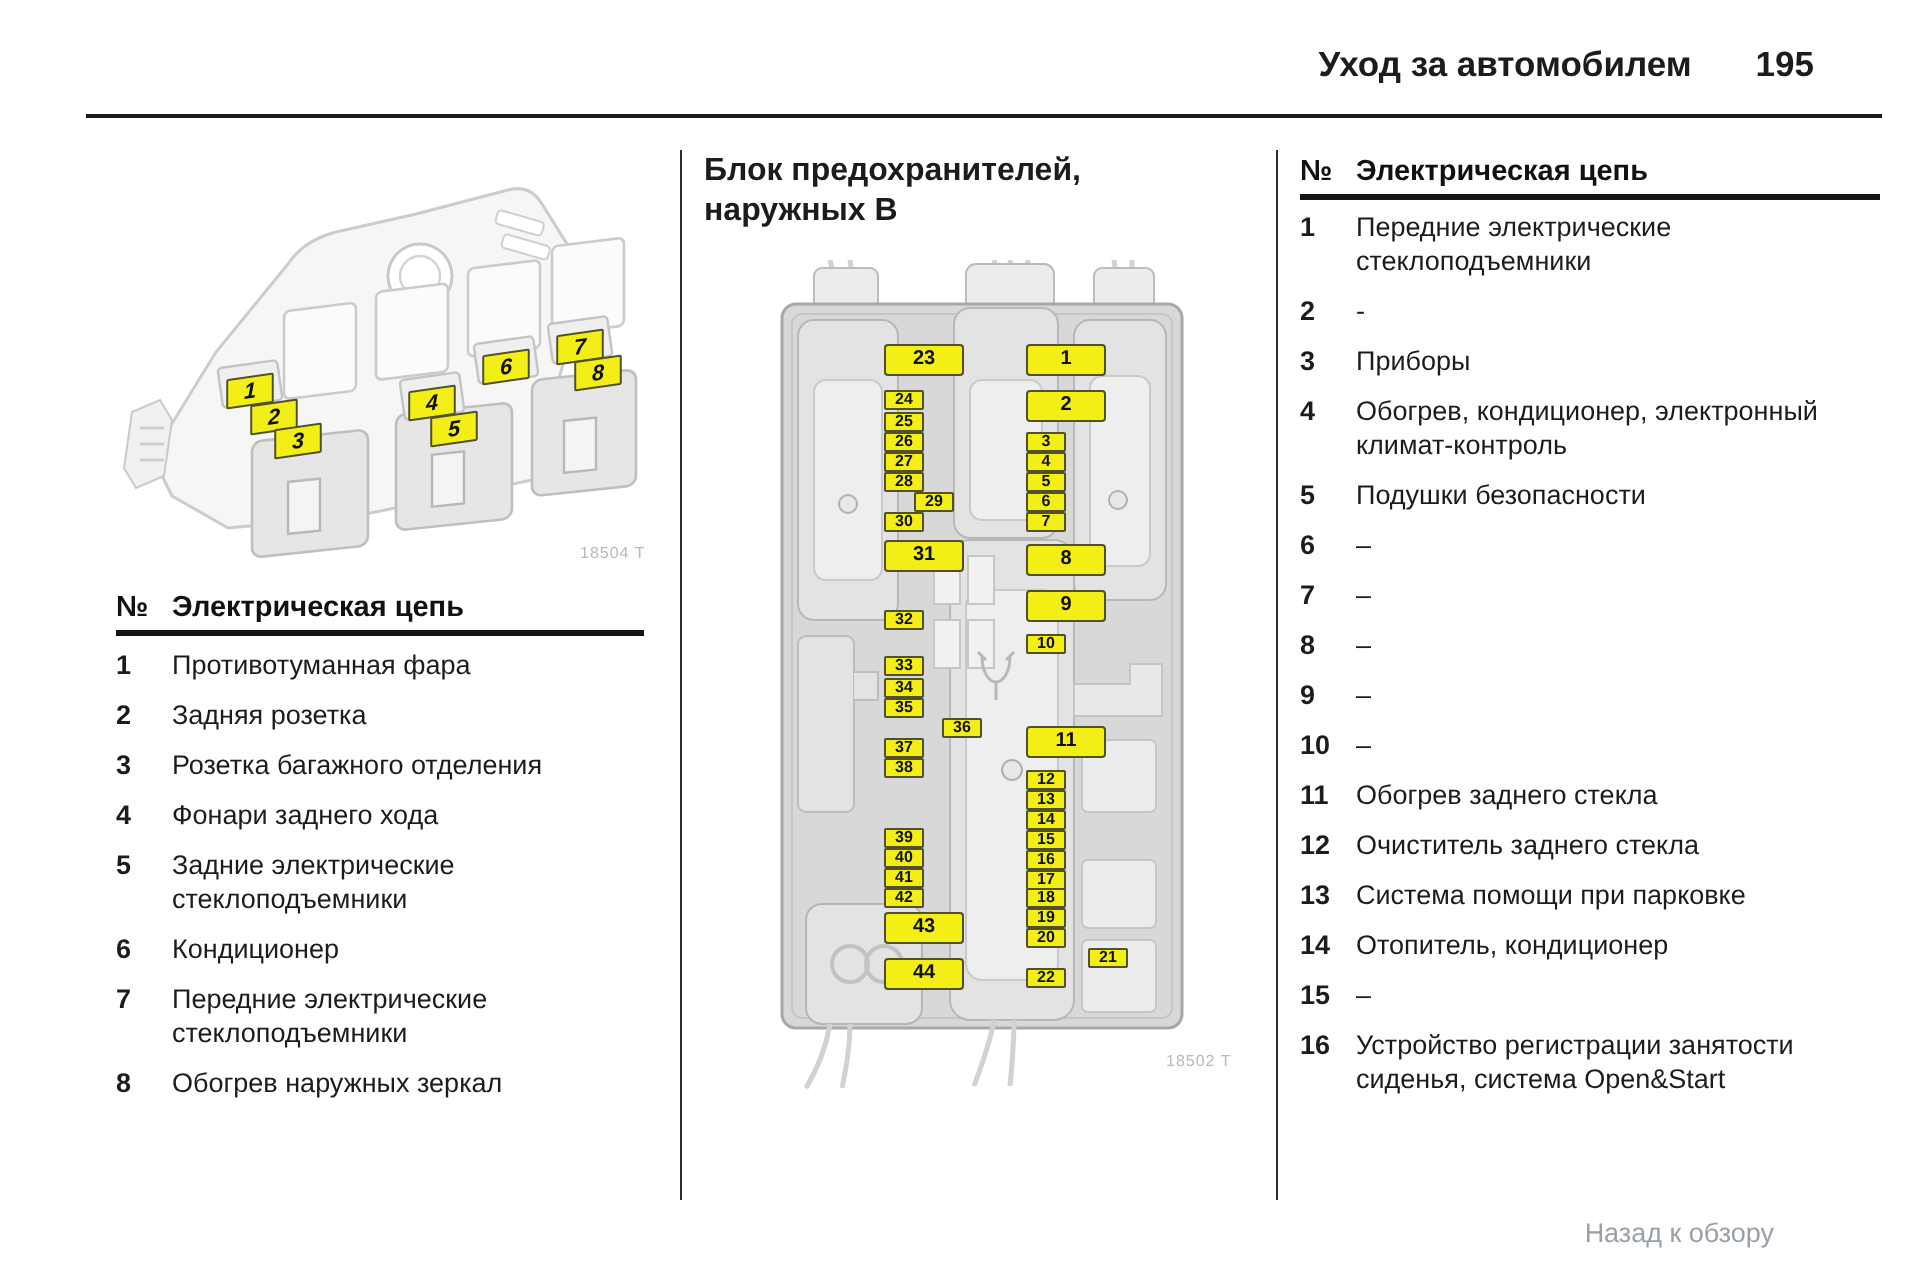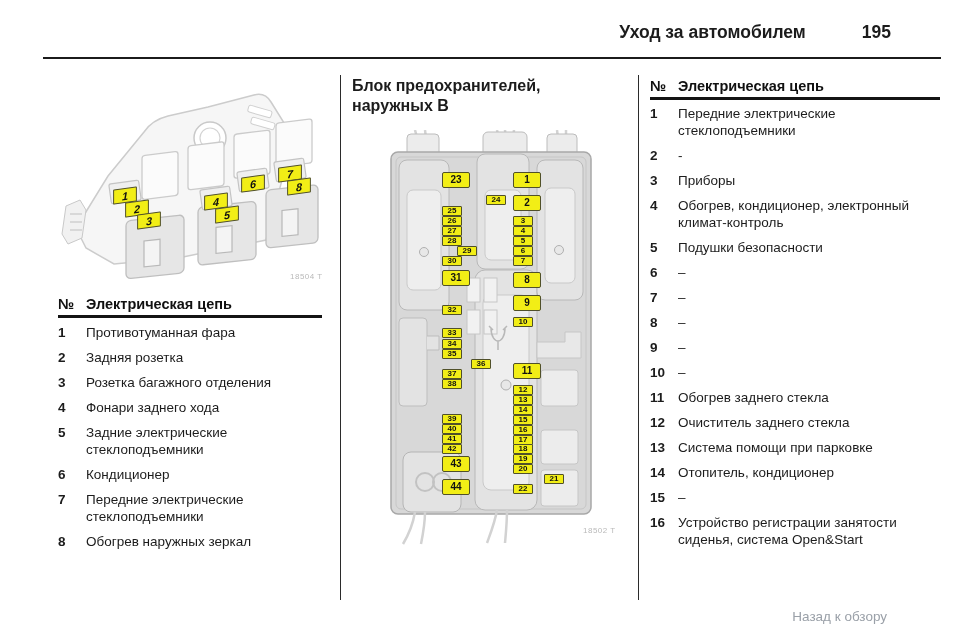--- a/index.html
+++ b/index.html
@@ -4,21 +4,21 @@
 <style>
   html,body{margin:0;padding:0;}
   body{
     width:954px;height:638px;position:relative;overflow:hidden;
     background:#ffffff;color:#1c1c1c;
     font-family:"Liberation Sans", sans-serif;
   }
   .abs{position:absolute;}
 
   
-  .page-header{top:22px;right:63px;display:flex;gap:56px;align-items:baseline;}
+  .page-header{top:22px;right:47px;display:flex;gap:32px;align-items:baseline;}
   .page-title{font-size:17.5px;font-weight:bold;}
   .page-number{font-size:17.5px;font-weight:bold;}
   .header-rule{top:57px;left:43px;width:898px;height:2px;background:#1b1b1b;}
 
   
   .vrule{width:1px;background:#2b2b2b;top:75px;height:525px;}
   .vrule.v1{left:340px;}
   .vrule.v2{left:638px;}
 
   
@@ -38,21 +38,21 @@
 
   
   .figure{overflow:visible;}
   .watermark{position:absolute;font-size:8px;color:#b9b9b9;letter-spacing:.5px;}
 
   
   .fuse-label{
     position:absolute;background:#f2ee16;border:1px solid #50502a;color:#111;
     font-weight:bold;text-align:center;box-sizing:border-box;border-radius:2px;
   }
-  .fuse-label.large{width:28px;height:16px;font-size:10px;line-height:14px;}
+  .fuse-label.large{width:40px;height:16px;font-size:10px;line-height:14px;}
   .fuse-label.small{width:20px;height:10px;font-size:8px;line-height:8px;border-radius:1px;}
 
   
   .fuse-tag{
     position:absolute;background:#f2ee16;border:1px solid #50502a;color:#111;
     width:24px;height:15px;font-size:11px;line-height:14px;font-weight:bold;font-style:italic;
     text-align:center;box-sizing:border-box;border-radius:1px;
     transform:rotate(-8deg) skewX(-8deg);
   }
 
@@ -226,21 +226,21 @@
     <g stroke="#d2d2d2" stroke-width="2.5" fill="none">
       <path d="M 30,382 C 28,394 24,404 18,414"></path>
         <path d="M 40,382 C 40,394 38,404 36,414"></path>
       <path d="M 112,380 C 110,392 106,402 102,413"></path>
         <path d="M 122,380 C 122,392 121,402 120,413"></path>
     </g>
   </svg>
   
   <div>
       <div class="fuse-label large" style="left: 57px; top: 42px;">23</div>
-      <div class="fuse-label small" style="left: 57px; top: 65px; margin-left: 44px;">24</div>
+      <div class="fuse-label small" style="left: 57px; top: 65px;">24</div>
       <div class="fuse-label small" style="left: 57px; top: 76px;">25</div>
       <div class="fuse-label small" style="left: 57px; top: 86px;">26</div>
       <div class="fuse-label small" style="left: 57px; top: 96px;">27</div>
       <div class="fuse-label small" style="left: 57px; top: 106px;">28</div>
       <div class="fuse-label small" style="left: 57px; top: 116px; margin-left: 15px;">29</div>
       <div class="fuse-label small" style="left: 57px; top: 126px;">30</div>
       <div class="fuse-label large" style="left: 57px; top: 140px;">31</div>
       <div class="fuse-label small" style="left: 57px; top: 175px;">32</div>
       <div class="fuse-label small" style="left: 57px; top: 198px;">33</div>
       <div class="fuse-label small" style="left: 57px; top: 209px;">34</div>

